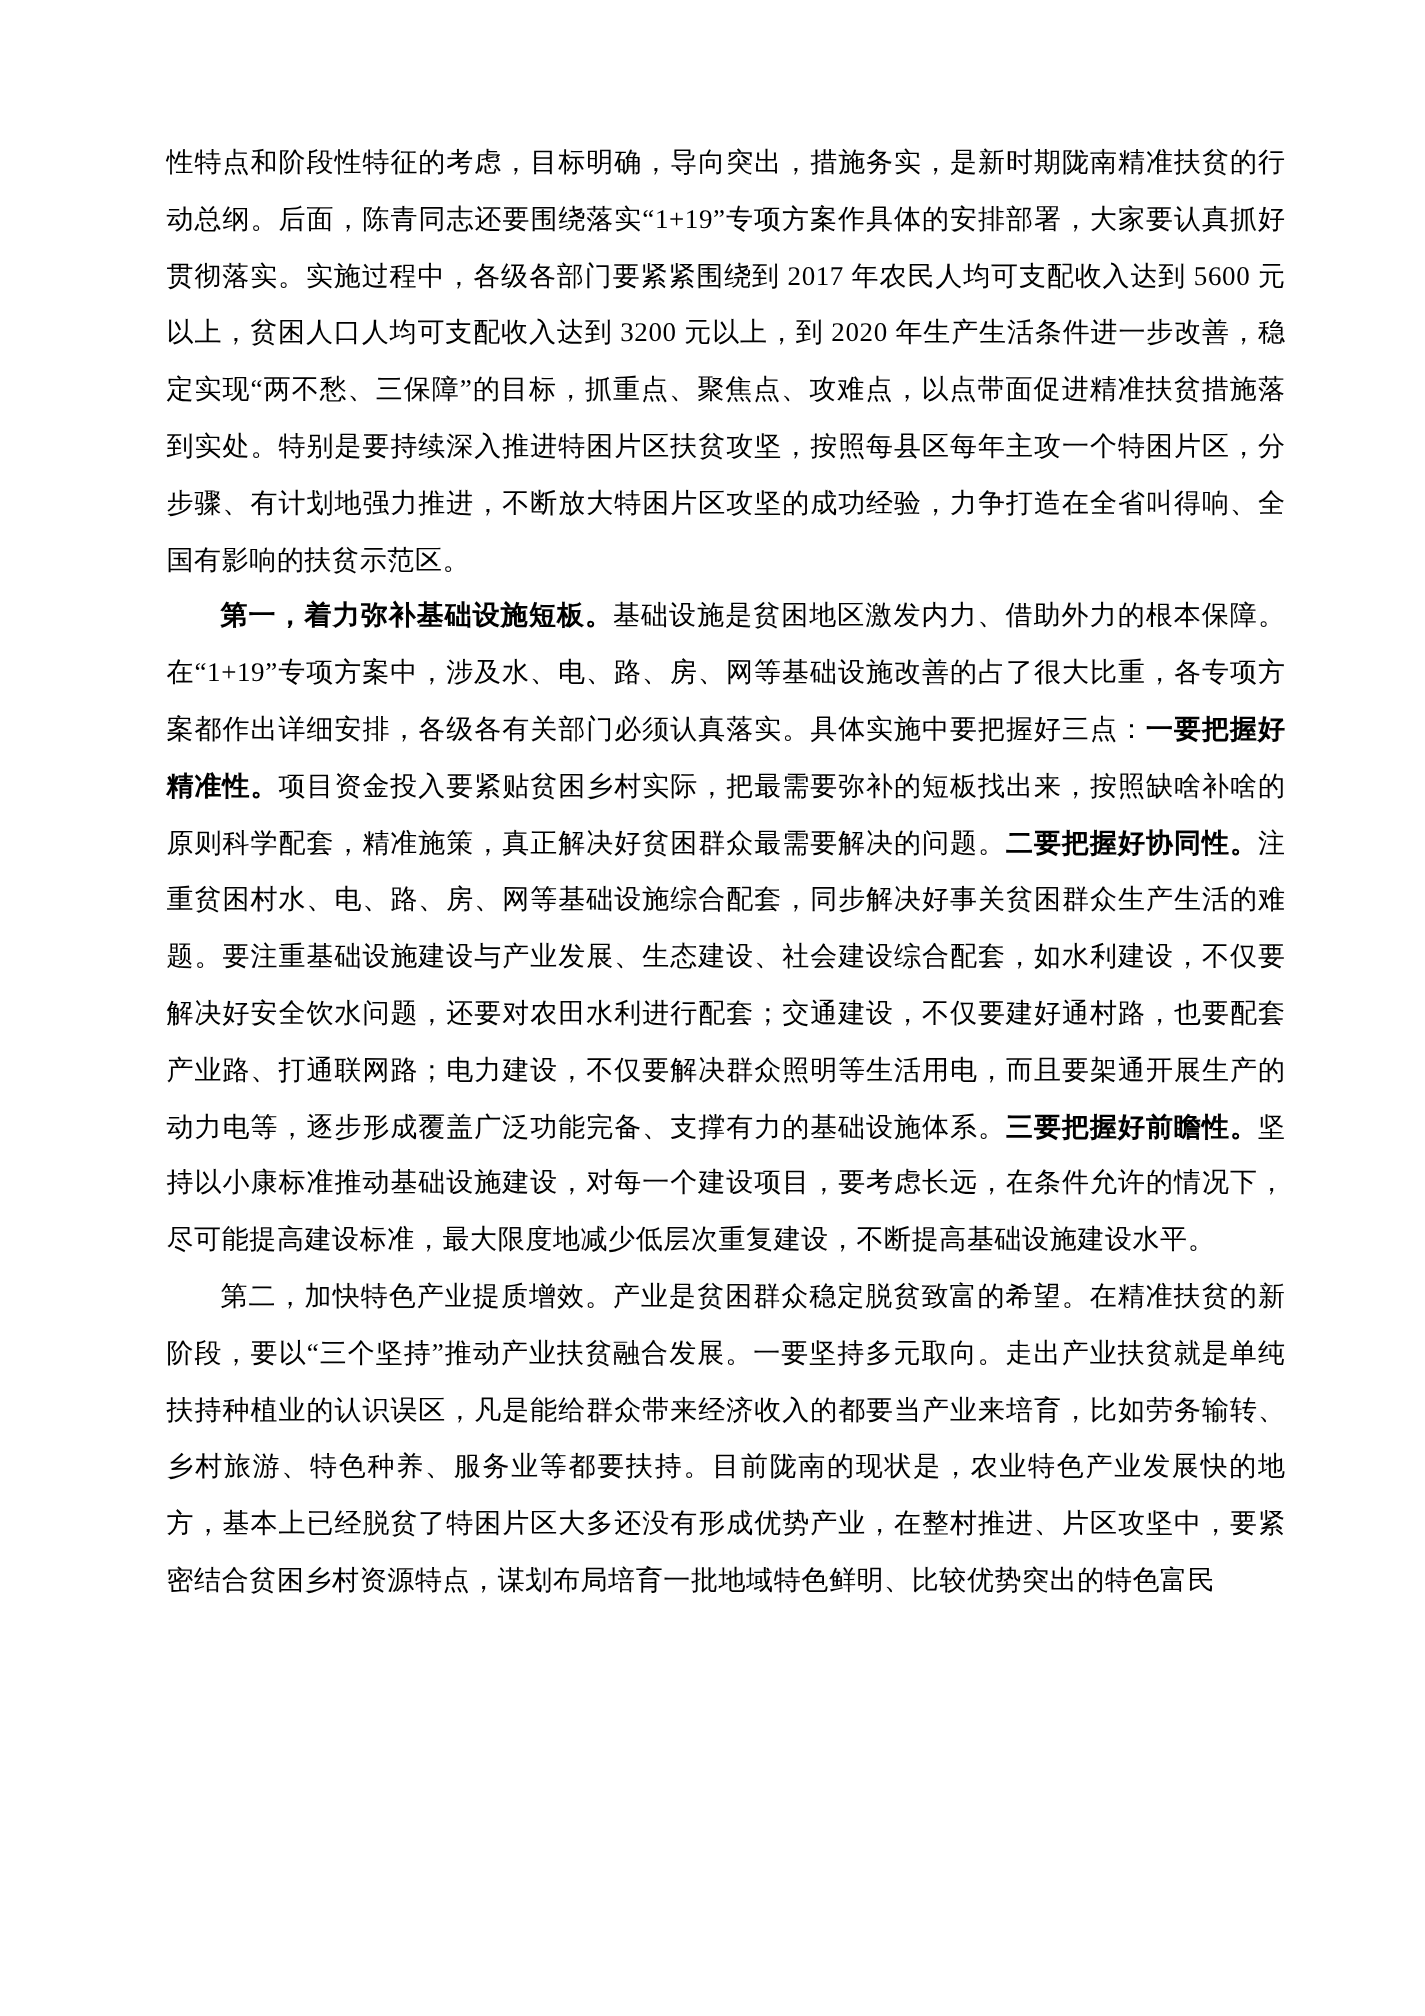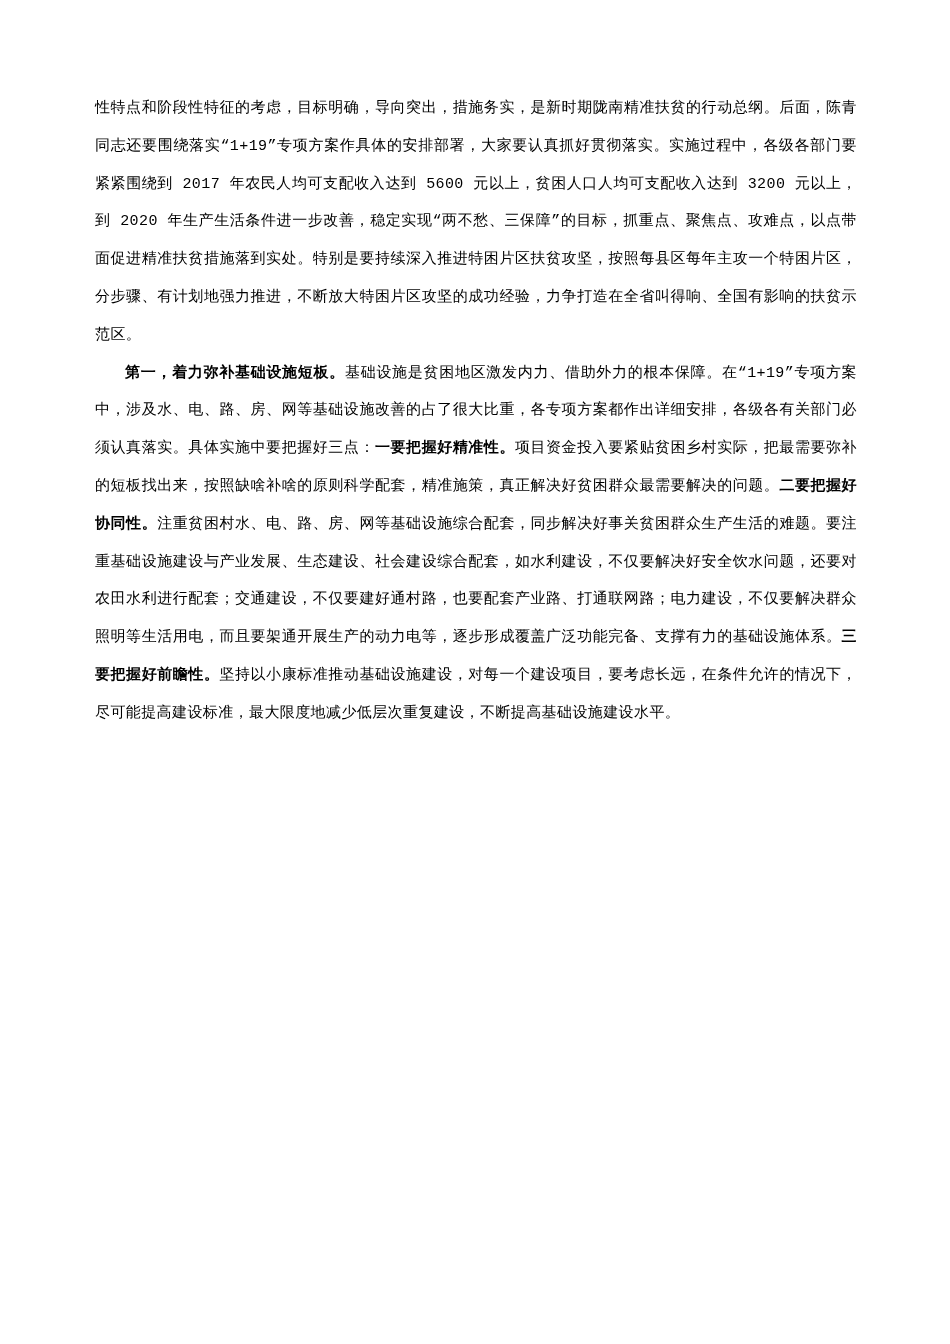--- a/index.html
+++ b/index.html
@@ -11,27 +11,28 @@
     position: relative;
     width: 950px;
     height: 1344px;
     margin: 0 auto;
     background: #ffffff;
     box-sizing: border-box;
     padding: 90px 93px 0 95px;
     overflow: hidden;
   }
   .doc-body {
-    font-family: Liberation Mono, monospace;
-    font-size: 15px;
+    font-family: Liberation Serif, serif;
+    font-size: 18px;
     line-height: 37.8px;
     color: #000000;
     text-align: justify;
     text-justify: inter-character;
     letter-spacing: 0.4px;
+    margin-left: 16px;
   }
   .doc-body p.para {
     margin: 0;
     padding: 0;
     text-indent: 0;
   }
   .doc-body p.para.indent {
     text-indent: 2em;
   }
   .run {
@@ -41,14 +42,15 @@
     font-weight: 700;
   }
 </style>
 </head>
 <body>
 
 <div class="page">
   <div class="doc-body">
       <p class="para"><span class="run">性特点和阶段性特征的考虑，目标明确，导向突出，措施务实，是新时期陇南精准扶贫的行动总纲。后面，陈青同志还要围绕落实“1+19”专项方案作具体的安排部署，大家要认真抓好贯彻落实。实施过程中，各级各部门要紧紧围绕到 2017 年农民人均可支配收入达到 5600 元以上，贫困人口人均可支配收入达到 3200 元以上，到 2020 年生产生活条件进一步改善，稳定实现“两不愁、三保障”的目标，抓重点、聚焦点、攻难点，以点带面促进精准扶贫措施落到实处。特别是要持续深入推进特困片区扶贫攻坚，按照每县区每年主攻一个特困片区，分步骤、有计划地强力推进，不断放大特困片区攻坚的成功经验，力争打造在全省叫得响、全国有影响的扶贫示范区。</span></p>
       <p class="para indent"><span class="run bold">第一，着力弥补基础设施短板。</span><span class="run">基础设施是贫困地区激发内力、借助外力的根本保障。在“1+19”专项方案中，涉及水、电、路、房、网等基础设施改善的占了很大比重，各专项方案都作出详细安排，各级各有关部门必须认真落实。具体实施中要把握好三点：</span><span class="run bold">一要把握好精准性。</span><span class="run">项目资金投入要紧贴贫困乡村实际，把最需要弥补的短板找出来，按照缺啥补啥的原则科学配套，精准施策，真正解决好贫困群众最需要解决的问题。</span><span class="run bold">二要把握好协同性。</span><span class="run">注重贫困村水、电、路、房、网等基础设施综合配套，同步解决好事关贫困群众生产生活的难题。要注重基础设施建设与产业发展、生态建设、社会建设综合配套，如水利建设，不仅要解决好安全饮水问题，还要对农田水利进行配套；交通建设，不仅要建好通村路，也要配套产业路、打通联网路；电力建设，不仅要解决群众照明等生活用电，而且要架通开展生产的动力电等，逐步形成覆盖广泛功能完备、支撑有力的基础设施体系。</span><span class="run bold">三要把握好前瞻性。</span><span class="run">坚持以小康标准推动基础设施建设，对每一个建设项目，要考虑长远，在条件允许的情况下，尽可能提高建设标准，最大限度地减少低层次重复建设，不断提高基础设施建设水平。</span></p>
+      <p class="para indent"><span class="run">第二，加快特色产业提质增效。产业是贫困群众稳定脱贫致富的希望。在精准扶贫的新阶段，要以“三个坚持”推动产业扶贫融合发展。一要坚持多元取向。走出产业扶贫就是单纯扶持种植业的认识误区，凡是能给群众带来经济收入的都要当产业来培育，比如劳务输转、乡村旅游、特色种养、服务业等都要扶持。目前陇南的现状是，农业特色产业发展快的地方，基本上已经脱贫了特困片区大多还没有形成优势产业，在整村推进、片区攻坚中，要紧密结合贫困乡村资源特点，谋划布局培育一批地域特色鲜明、比较优势突出的特色富民</span></p>
     </div>
 </div>
 
 </body></html>

